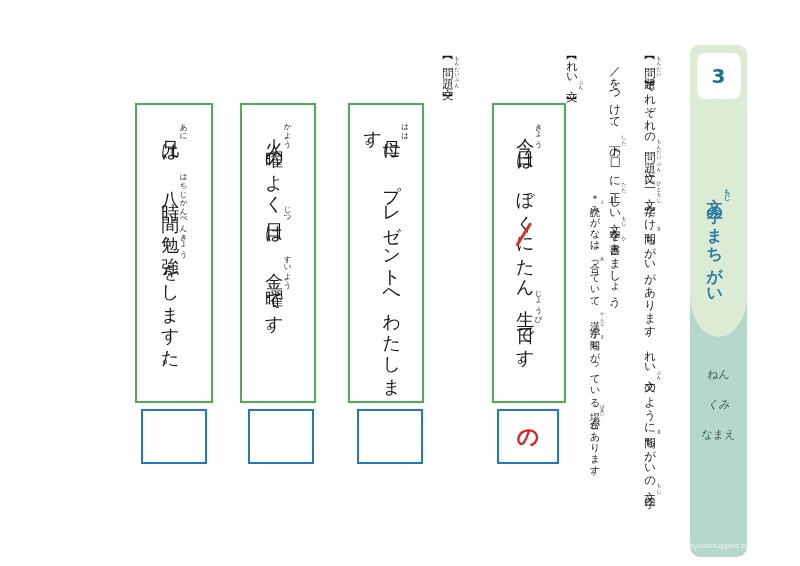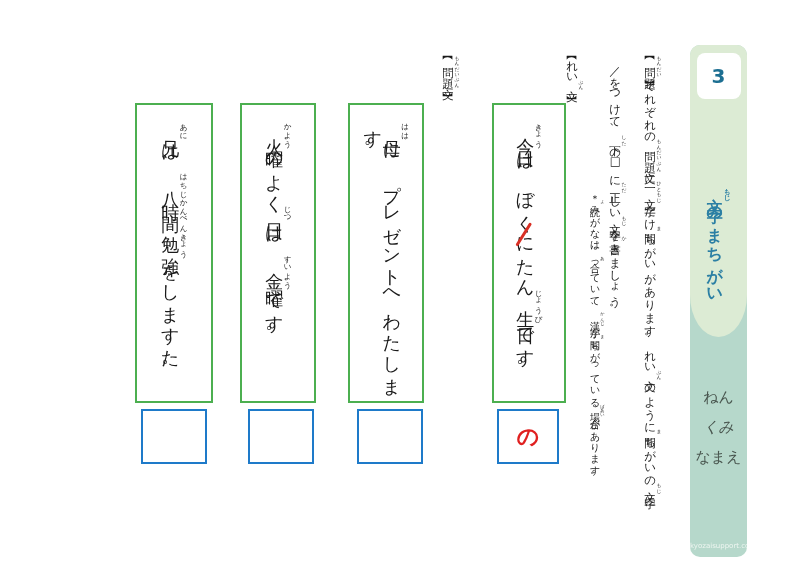--- a/index.html
+++ b/index.html
@@ -31,21 +31,21 @@
   }
   #lesson-number { font-size: 20px; font-weight: bold; color: #1d6f92;
     font-family: "DejaVu Sans", sans-serif; }
   #sheet-title {
     position: absolute; left: 50%; top: 138px; transform: translateX(-50%);
     font-size: 16px; font-weight: bold; color: #2b7fa4; letter-spacing: 2px;
     font-family: "DejaVu Sans", sans-serif;
   }
   .name-field {
     position: absolute; width: 100%; text-align: center;
-    font-size: 15px; color: #49564f; font-family: "DejaVu Sans", sans-serif; margin-top: 21px;
+    font-size: 11px; color: #49564f; font-family: "DejaVu Sans", sans-serif;
   }
   #field-nen { top: 322px; }
   #field-kumi { top: 352px; font-style: italic; }
   #field-namae { top: 382px; }
   #watermark {
     position: absolute; bottom: 7px; width: 100%; text-align: center;
     font-size: 7px; color: #eef6f1; font-family: "DejaVu Sans", sans-serif;
   }
 
   

